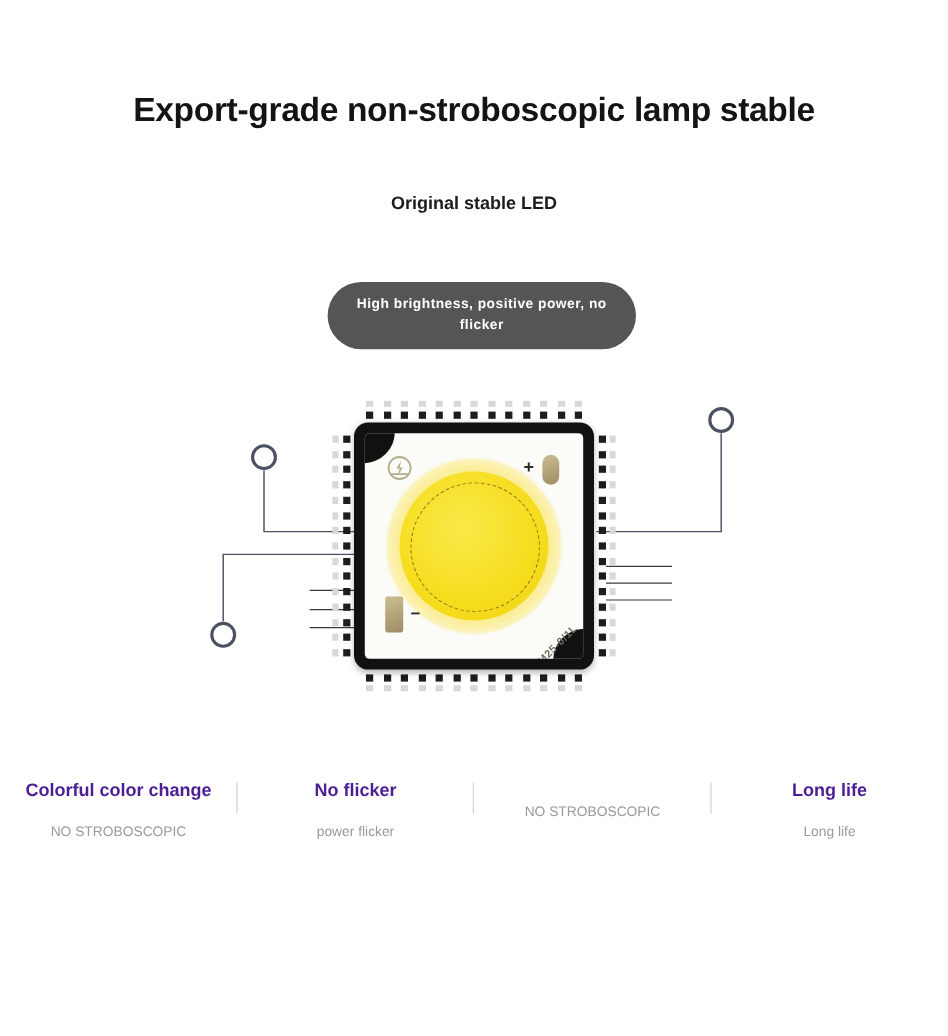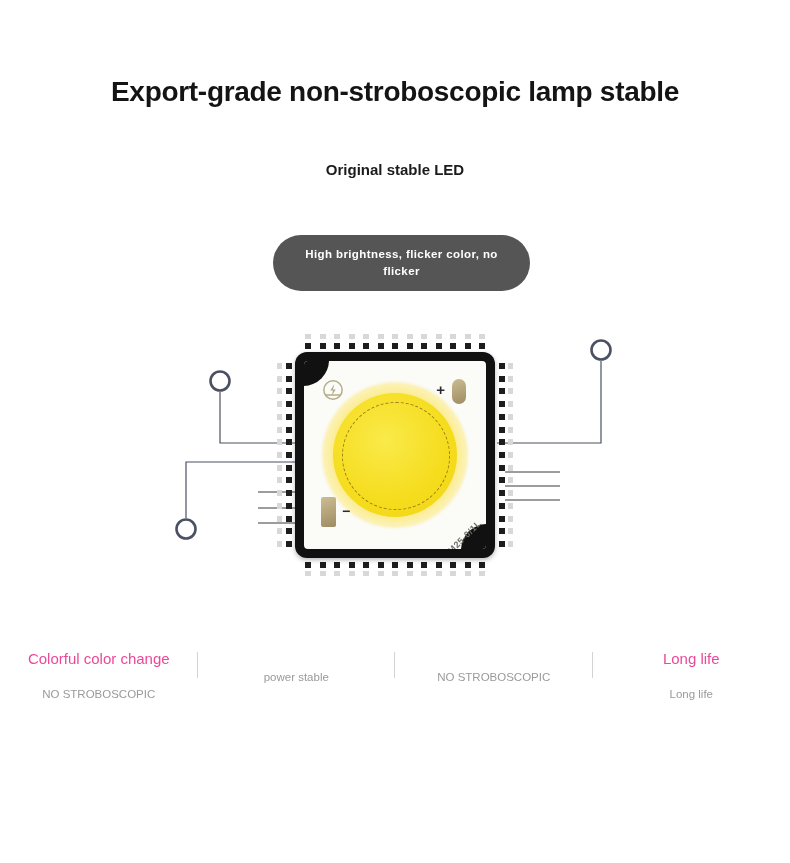--- a/index.html
+++ b/index.html
@@ -214,22 +214,22 @@
     width: 790px;
     display: flex;
   }
   .feature {
     flex: 1 1 0;
     position: relative;
     text-align: center;
   }
   .feature-title {
     font-size: 15px;
-    font-weight: normal;
-    color: #ec4899;
+    font-weight: bold;
+    color: #4c1d95;
     white-space: nowrap;
   }
   .feature-sub {
     margin-top: 21px;
     font-size: 11.5px;
     color: #9a9a9a;
     white-space: nowrap;
   }
   .feature-divider {
     position: absolute;
@@ -241,21 +241,21 @@
   }
   .feature:last-child .feature-divider { display: none; }
 </style>
 </head>
 <body>
 
 <div class="page-title">Export-grade non-stroboscopic lamp stable</div>
 <div class="subtitle">Original stable LED</div>
 
 <div class="pill">
-  <span class="pill-text">High brightness, flicker color, no flicker</span>
+  <span class="pill-text">High brightness, positive power, no flicker</span>
 </div>
 
 <svg class="callout-svg" viewBox="0 0 790 863">
 
   <path d="M220 392 L220 443 L301 443" fill="none" stroke="#4b5163" stroke-width="1.2"></path>
   <circle cx="220" cy="381" r="9.5" fill="#ffffff" stroke="#4b5163" stroke-width="2.6"></circle>
 
   <path d="M186 518 L186 462 L300 462" fill="none" stroke="#4b5163" stroke-width="1.2"></path>
   <circle cx="186" cy="529" r="9.5" fill="#ffffff" stroke="#4b5163" stroke-width="2.6"></circle>
 
@@ -413,21 +413,22 @@
   </div>
 </div>
 
 <div class="features">
   <div class="feature">
     <div class="feature-title">Colorful color change</div>
     <div class="feature-sub">NO STROBOSCOPIC</div>
     <div class="feature-divider"></div>
   </div>
   <div class="feature">
-    <div class="feature-sub">power stable</div>
+    <div class="feature-title">No flicker</div>
+    <div class="feature-sub">power flicker</div>
     <div class="feature-divider"></div>
   </div>
   <div class="feature">
     <div class="feature-sub">NO STROBOSCOPIC</div>
     <div class="feature-divider"></div>
   </div>
   <div class="feature">
     <div class="feature-title">Long life</div>
     <div class="feature-sub">Long life</div>
 

